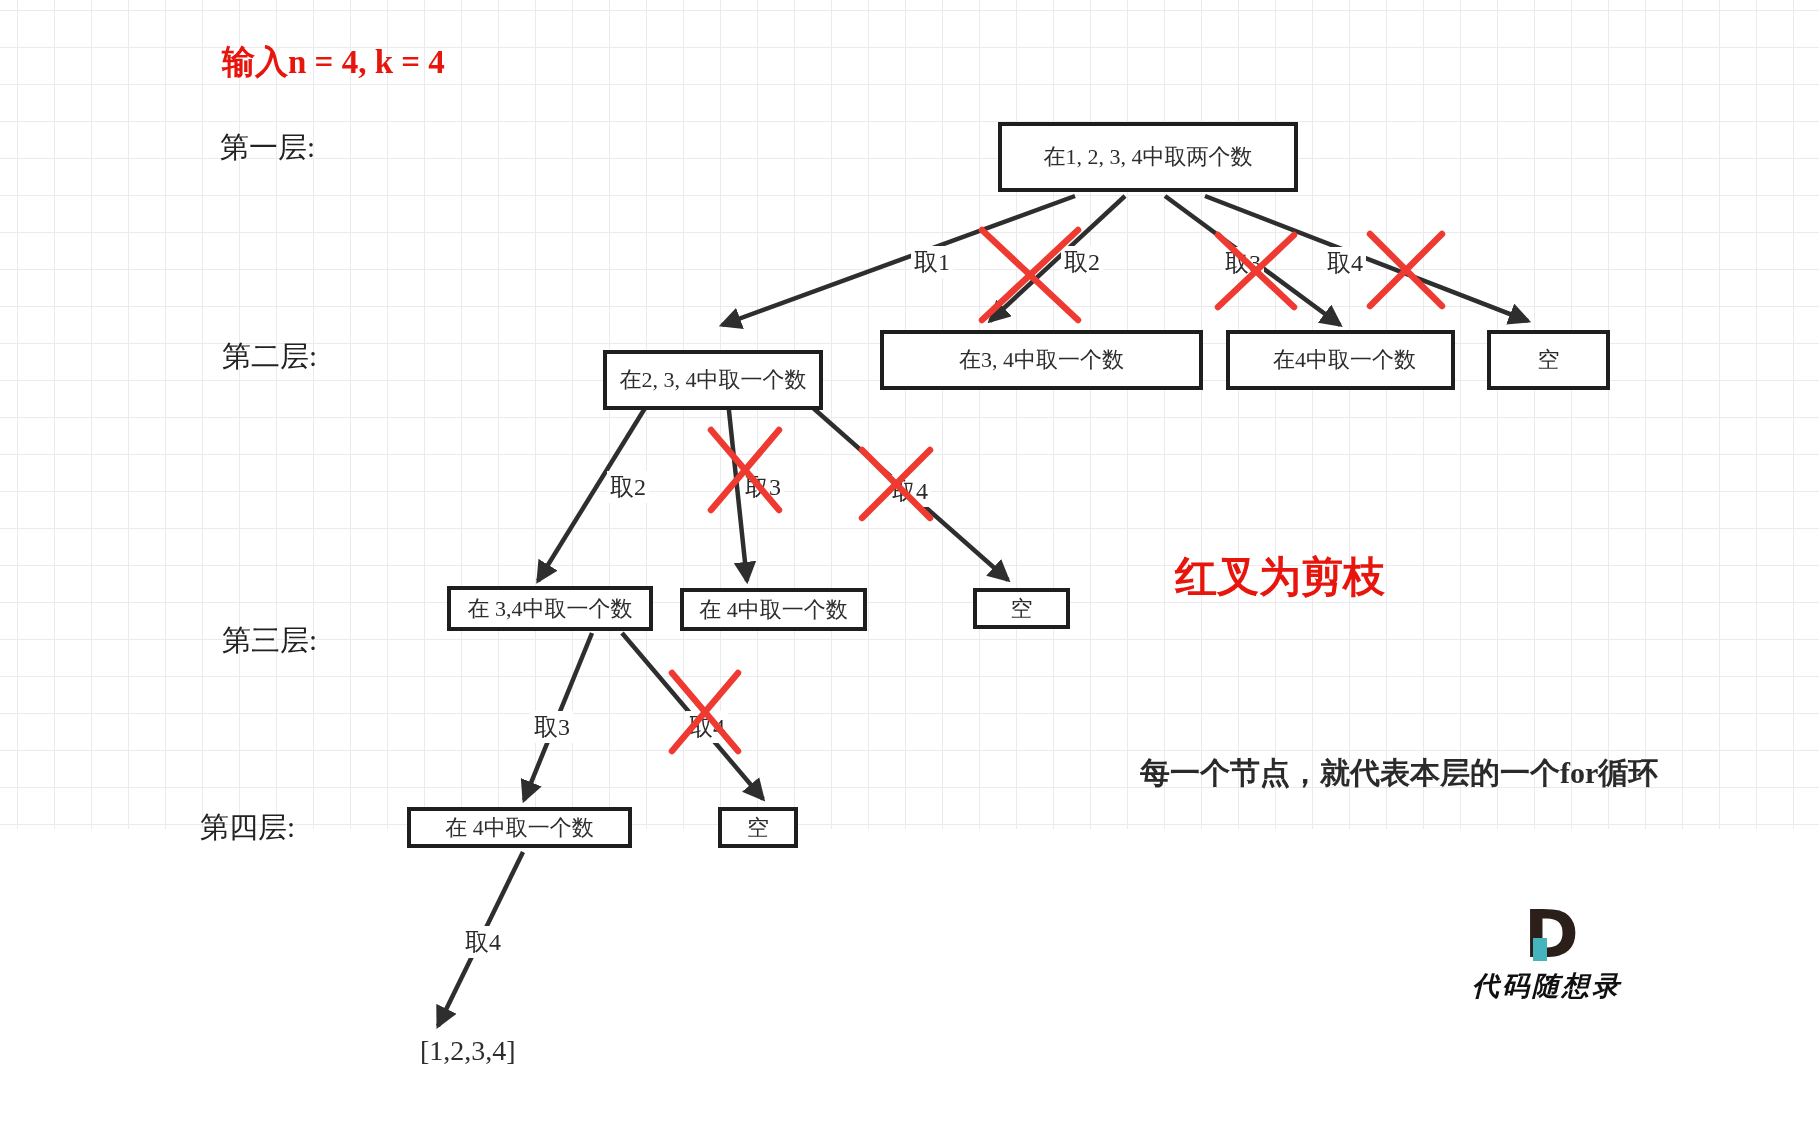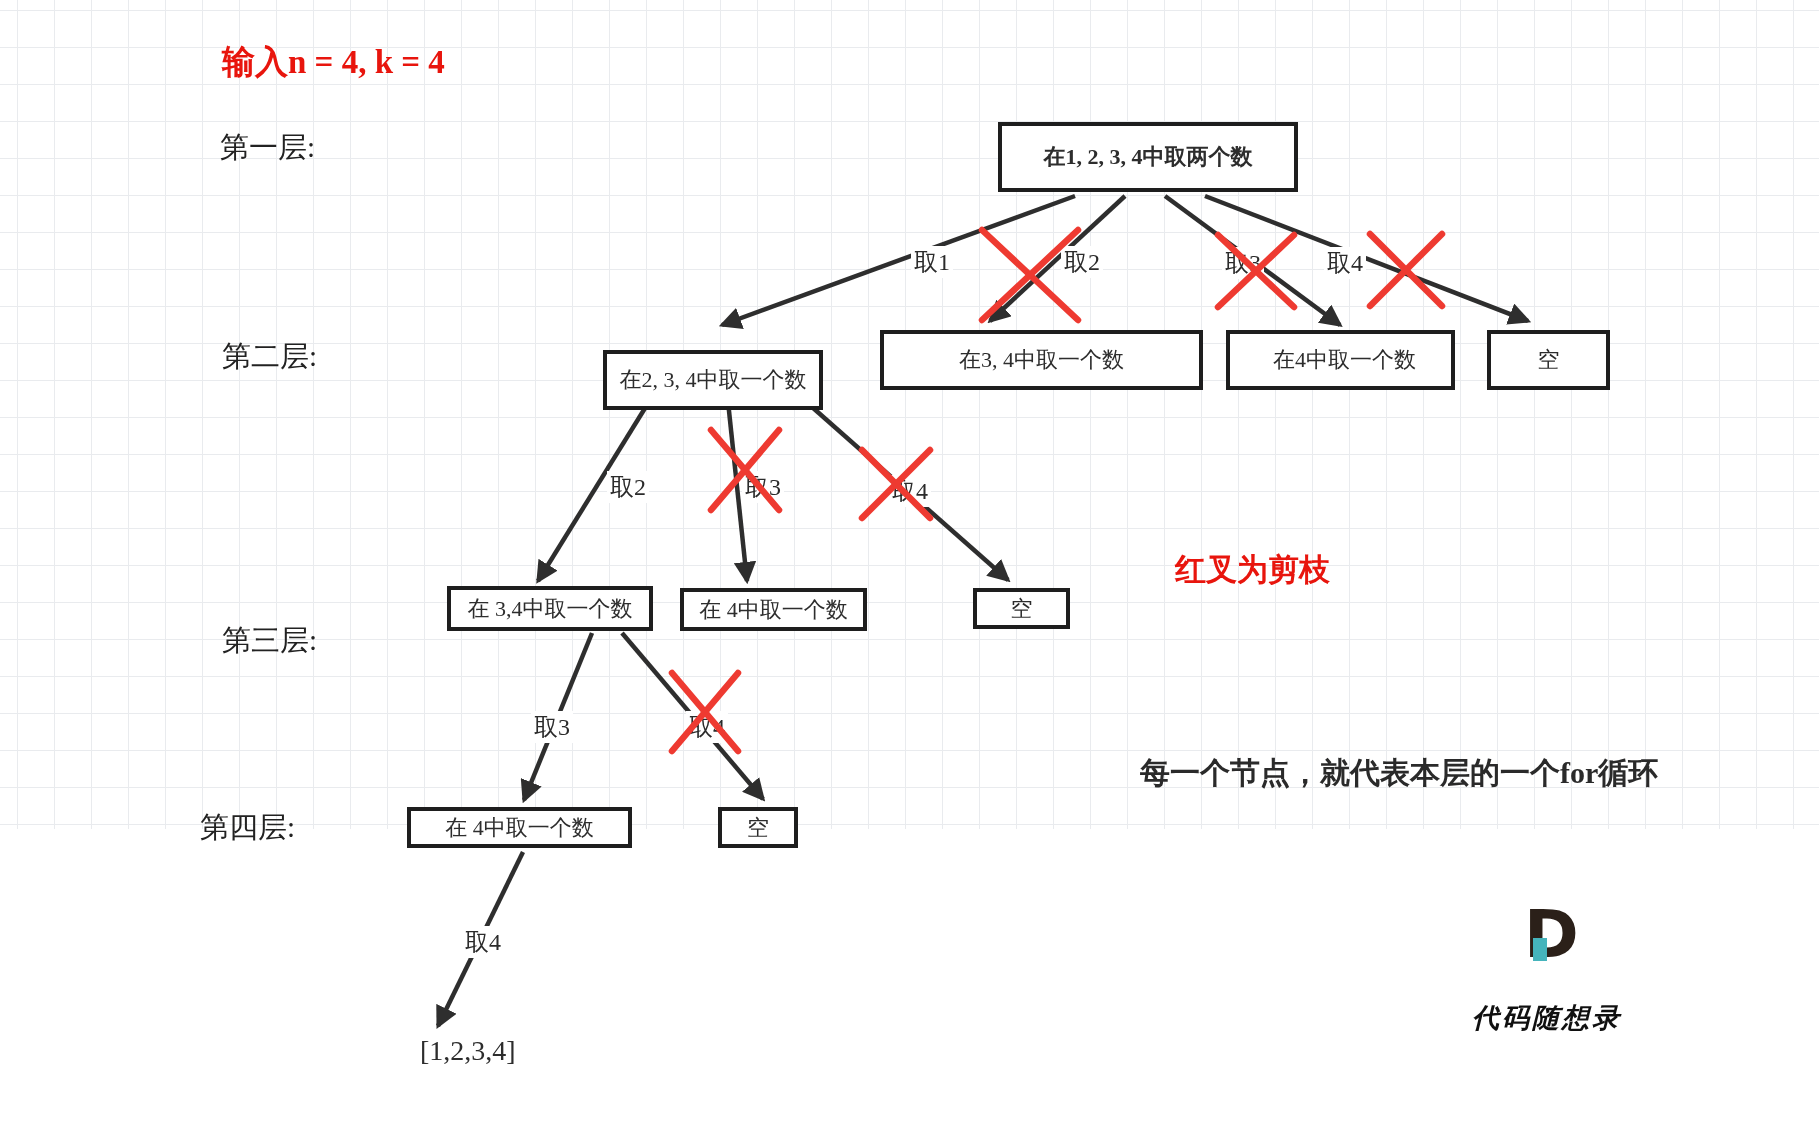--- a/index.html
+++ b/index.html
@@ -31,21 +31,21 @@
   .elabel{
     position:absolute;z-index:2;transform:translate(-50%,-50%);
     font-size:24px;color:#2b2b2b;background:#fff;padding:0 3px;white-space:nowrap;
   }
   .title{
     position:absolute;left:222px;top:40px;z-index:2;
     font-size:33px;font-weight:bold;color:#e8150d;white-space:nowrap;
   }
   .note-red{
     position:absolute;left:1175px;top:549px;z-index:2;
-    font-size:31px;font-weight:bold;color:#e8150d;white-space:nowrap;
+    font-size:42px;font-weight:bold;color:#e8150d;white-space:nowrap;
   }
   .note-black{
     position:absolute;left:1140px;top:753px;z-index:2;
     font-size:30px;font-weight:600;color:#2a2a2a;white-space:nowrap;
   }
   .result-text{
     position:absolute;left:420px;top:1035px;z-index:2;
     font-size:28px;color:#2d2d2d;white-space:nowrap;text-align:center;
   }
   .logo-mark{
@@ -53,21 +53,21 @@
     font-family:"DejaVu Sans",sans-serif;font-weight:800;font-size:66px;
     color:#2b2019;line-height:1;
   }
   .logo-accent{
     position:absolute;left:1533px;top:938px;width:14px;height:23px;
     background:#45b4bc;z-index:3;
   }
   .logo-text{
     position:absolute;left:1472px;top:968px;z-index:2;
     font-size:27px;font-weight:bold;font-style:italic;color:#101010;
-    letter-spacing:3px;white-space:nowrap;margin-top:32px;
+    letter-spacing:3px;white-space:nowrap;
   }
 </style>
 </head>
 <body>
 
 <div class="canvas">
 
   <svg id="edges-svg" class="svg-layer" width="1819" height="1124" viewBox="0 0 1819 1124">
     <defs>
       <marker id="ah" viewBox="0 0 10 10" refX="8.5" refY="5" markerWidth="5" markerHeight="5" orient="auto">
@@ -119,21 +119,21 @@
 
   <div class="title">输入n = 4, k = 4</div>
 
   <div class="layer-label" style="left:220px;top:128px;text-align:right;">第一层:</div>
   <div class="layer-label" style="left:222px;top:337px;">第二层:</div>
   <div class="layer-label" style="left:222px;top:593px;margin-top:28px;">第三层:</div>
   <div class="layer-label" style="left:200px;top:808px;">第四层:</div>
 
   <div class="result-text">[1,2,3,4]</div>
 
-  <div class="node" style="left:998px;top:122px;width:300px;height:70px;font-weight:bold;">在1, 2, 3, 4中取两个数</div>
+  <div class="node" style="left:998px;top:122px;width:300px;height:70px;">在1, 2, 3, 4中取两个数</div>
 
   <div class="node" style="left:603px;top:350px;width:220px;height:60px;">在2, 3, 4中取一个数</div>
   <div class="node" style="left:880px;top:330px;width:323px;height:60px;">在3, 4中取一个数</div>
   <div class="node" style="left:1226px;top:330px;width:229px;height:60px;padding-left:8px;">在4中取一个数</div>
   <div class="node" style="left:1487px;top:330px;width:123px;height:60px;">空</div>
 
   <div class="node" style="left:447px;top:586px;width:206px;height:45px;">在 3,4中取一个数</div>
   <div class="node" style="left:680px;top:588px;width:187px;height:43px;">在 4中取一个数</div>
   <div class="node" style="left:973px;top:588px;width:97px;height:41px;">空</div>
 

